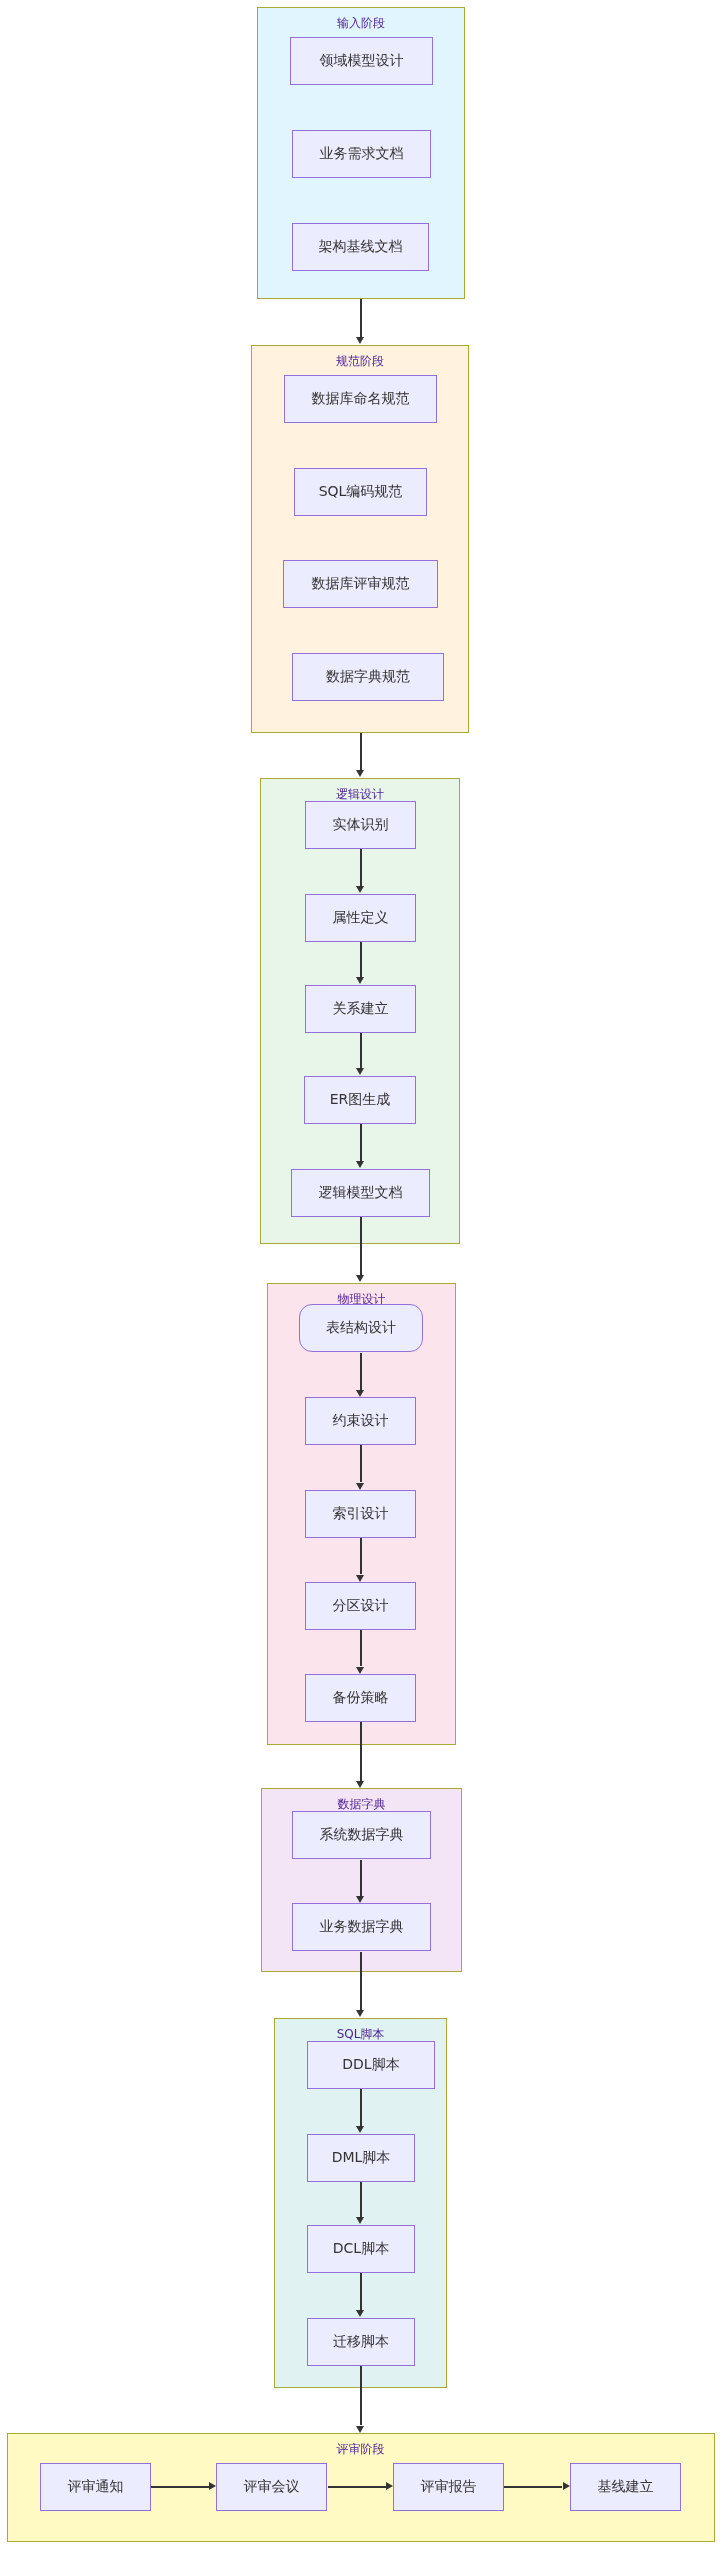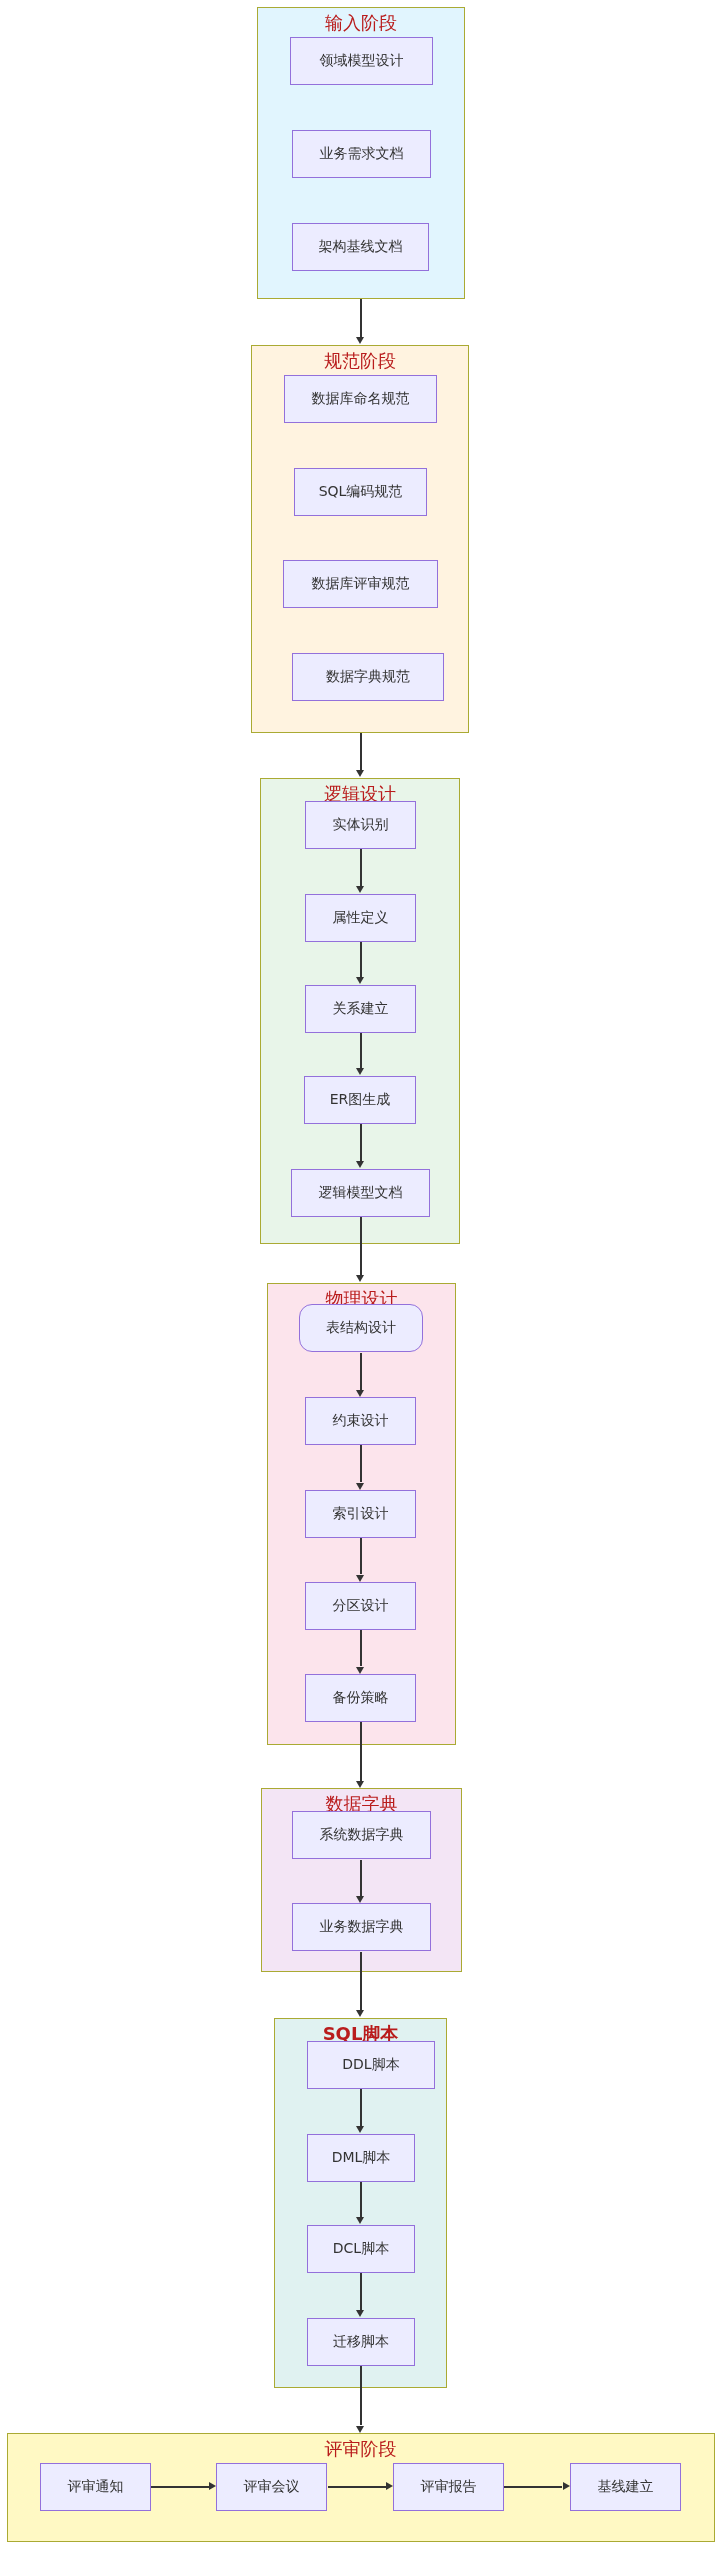--- a/index.html
+++ b/index.html
@@ -1,20 +1,20 @@
 <!DOCTYPE html>
 <html style="font-size:15px"><head>
 <meta charset="utf-8">
 <style>
   html,body{margin:0;padding:0;background:#ffffff;}
   body{font-family:"DejaVu Sans","Liberation Sans",sans-serif;}
   .canvas{position:relative;width:728px;height:2576px;background:#ffffff;overflow:hidden;}
   .g{position:absolute;box-sizing:border-box;border:0.9px solid #aaaa33;}
   .g-title{position:absolute;top:5.6px;left:0;right:0;text-align:center;
-           font-size:18px;color:#b91c1c;line-height:18.6px;}
+           font-size:12px;color:#4c1d95;line-height:18.6px;}
   .n{position:absolute;box-sizing:border-box;height:48px;background:#ECECFF;
      border:0.9px solid #9370DB;color:#333333;font-size:14px;
      display:flex;align-items:center;justify-content:center;text-align:center;}
   .ve{position:absolute;width:1.9px;background:#333333;}
   .vh{position:absolute;width:0;height:0;border-left:4.6px solid transparent;
       border-right:4.6px solid transparent;border-top:7.4px solid #333333;}
   .he{position:absolute;height:1.9px;background:#333333;}
   .hh{position:absolute;width:0;height:0;border-top:4.6px solid transparent;
       border-bottom:4.6px solid transparent;border-left:7.4px solid #333333;}
 </style>
@@ -36,21 +36,21 @@
   </div>
 
   <div class="g" style="left:267px;top:1283px;width:189px;height:462px;background:#fce4ec;">
     <div class="g-title">物理设计</div>
   </div>
 
   <div class="g" style="left:261px;top:1788px;width:201px;height:184px;background:#f3e5f5;">
     <div class="g-title">数据字典</div>
   </div>
 
-  <div class="g" style="left:274px;top:2018px;width:173px;height:370px;background:#e0f2f1;font-weight:bold;">
+  <div class="g" style="left:274px;top:2018px;width:173px;height:370px;background:#e0f2f1;">
     <div class="g-title">SQL脚本</div>
   </div>
 
   <div class="g" style="left:6.5px;top:2433px;width:708px;height:109px;background:#fff9c4;">
     <div class="g-title">评审阶段</div>
   </div>
 
   <div class="ve" style="left:360px;top:299px;height:38px;"></div>
   <div class="vh" style="left:356px;top:337px;"></div>
 

